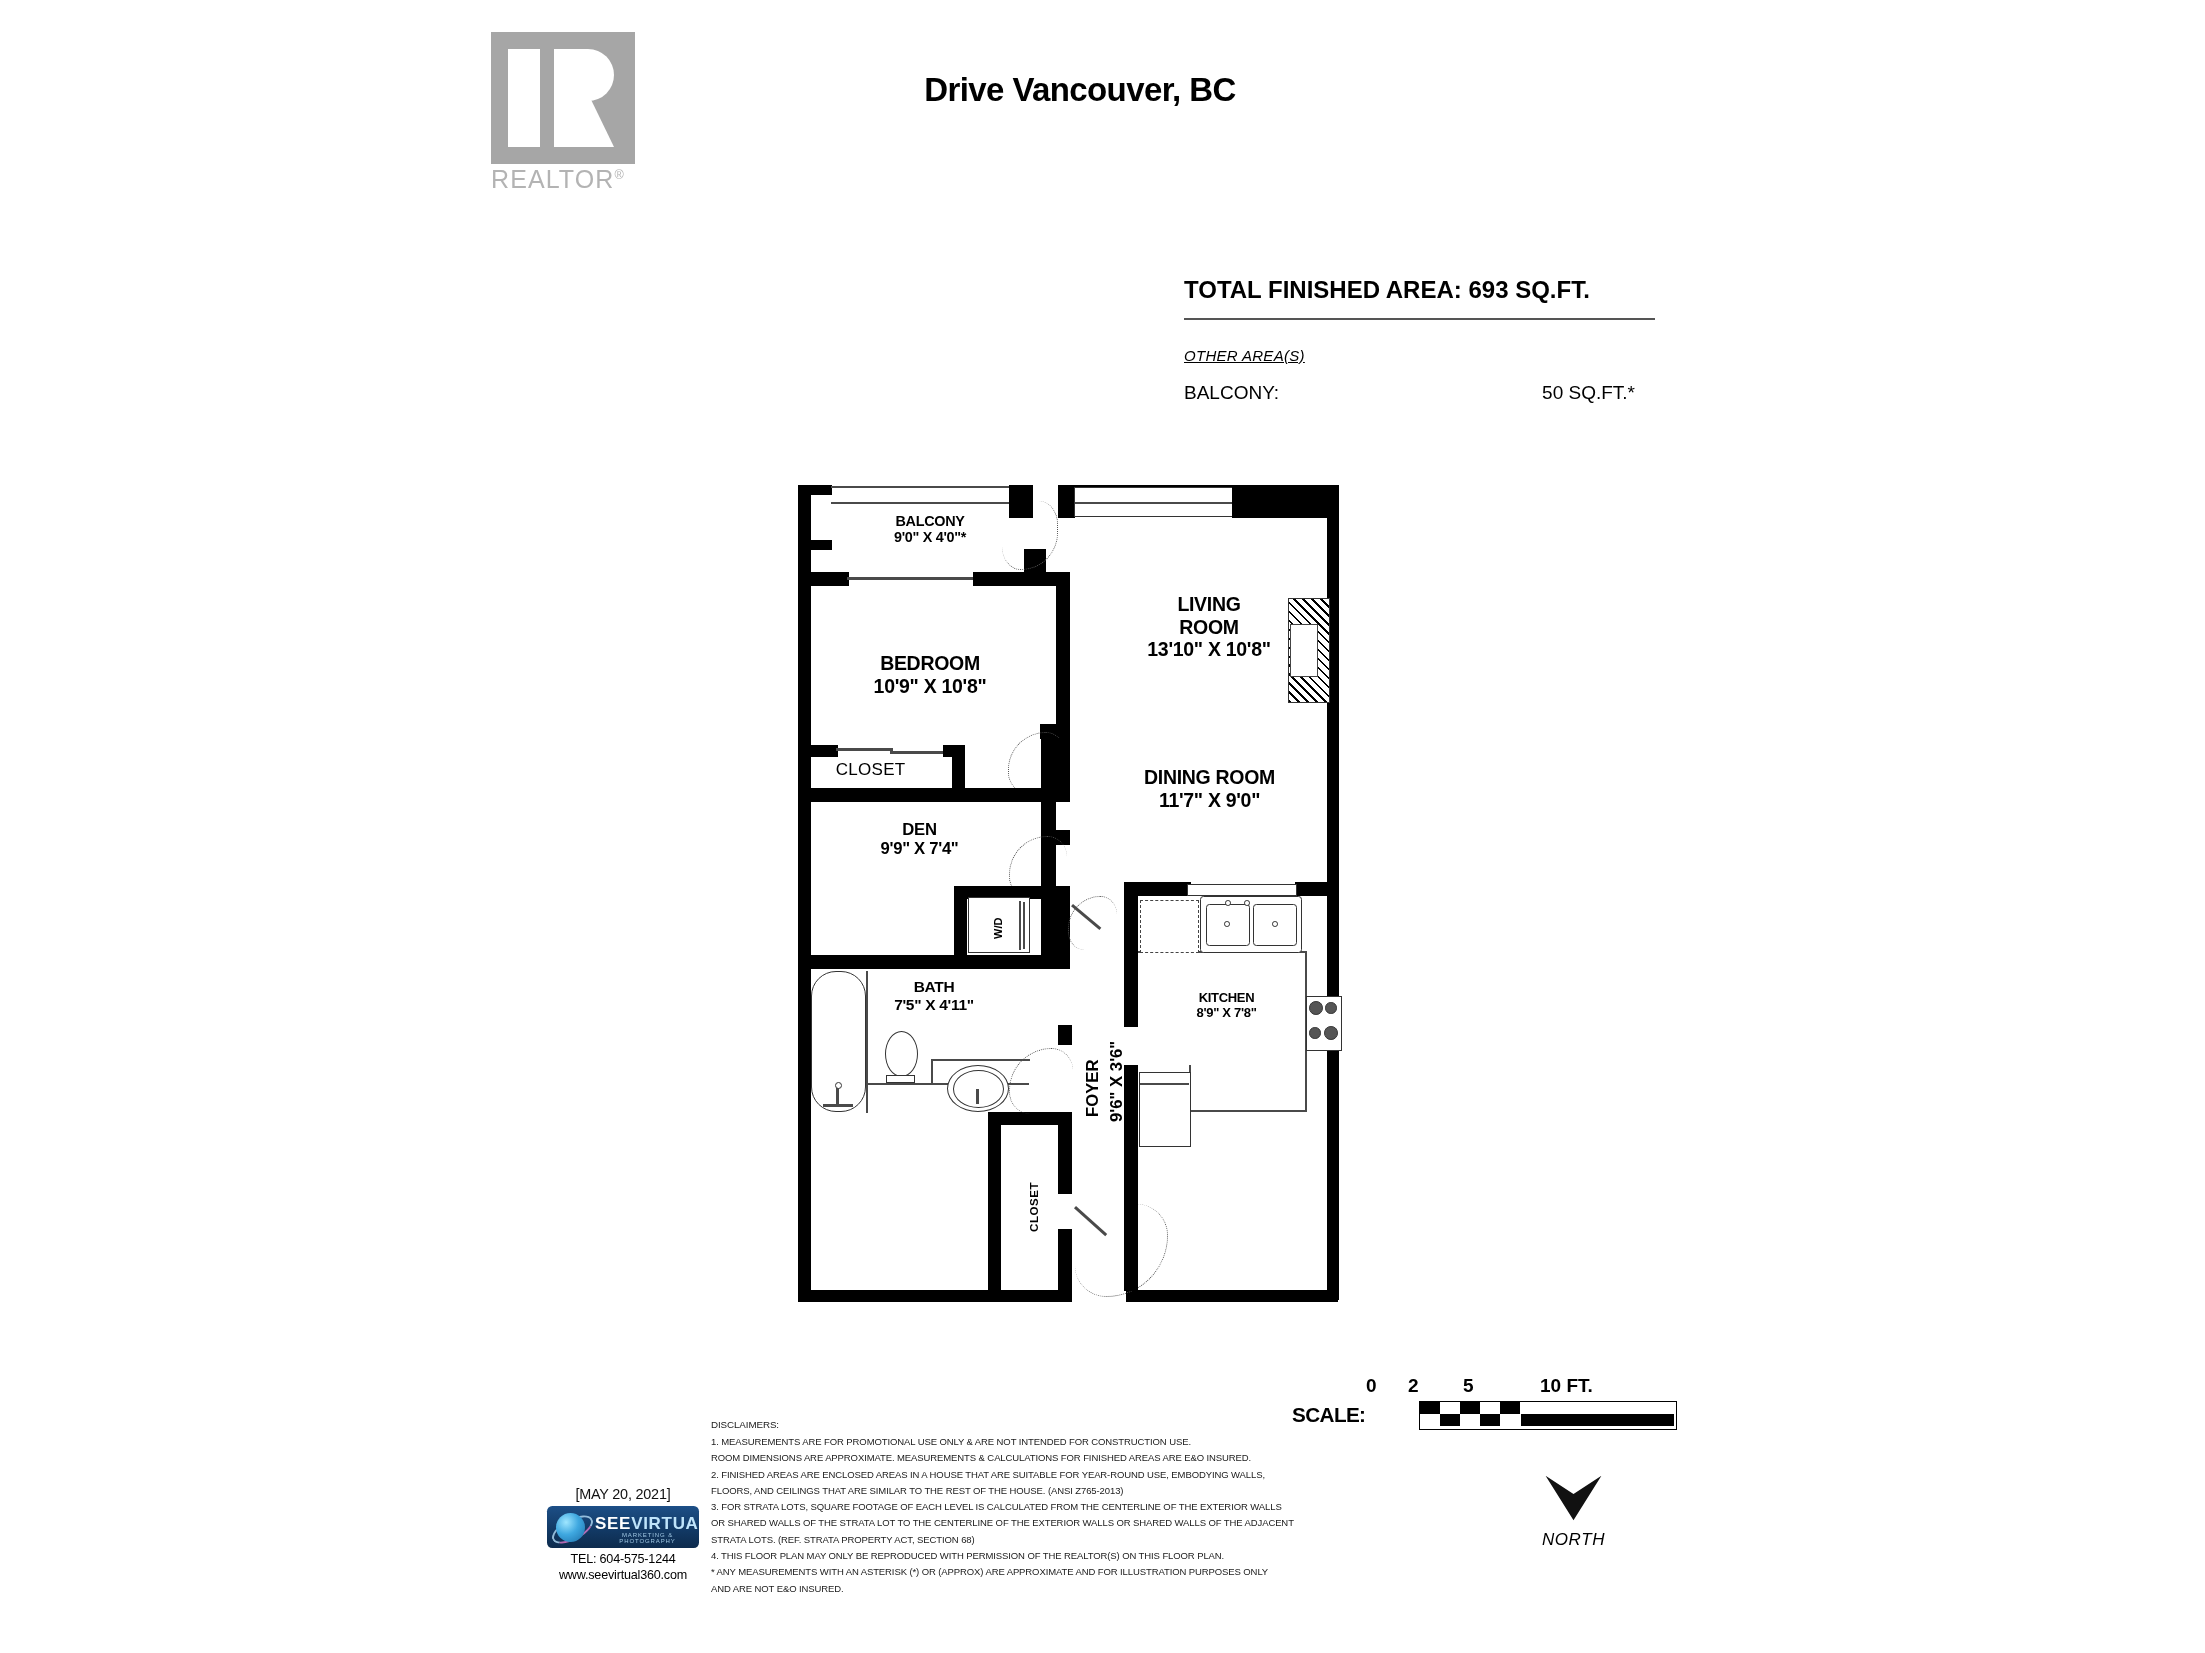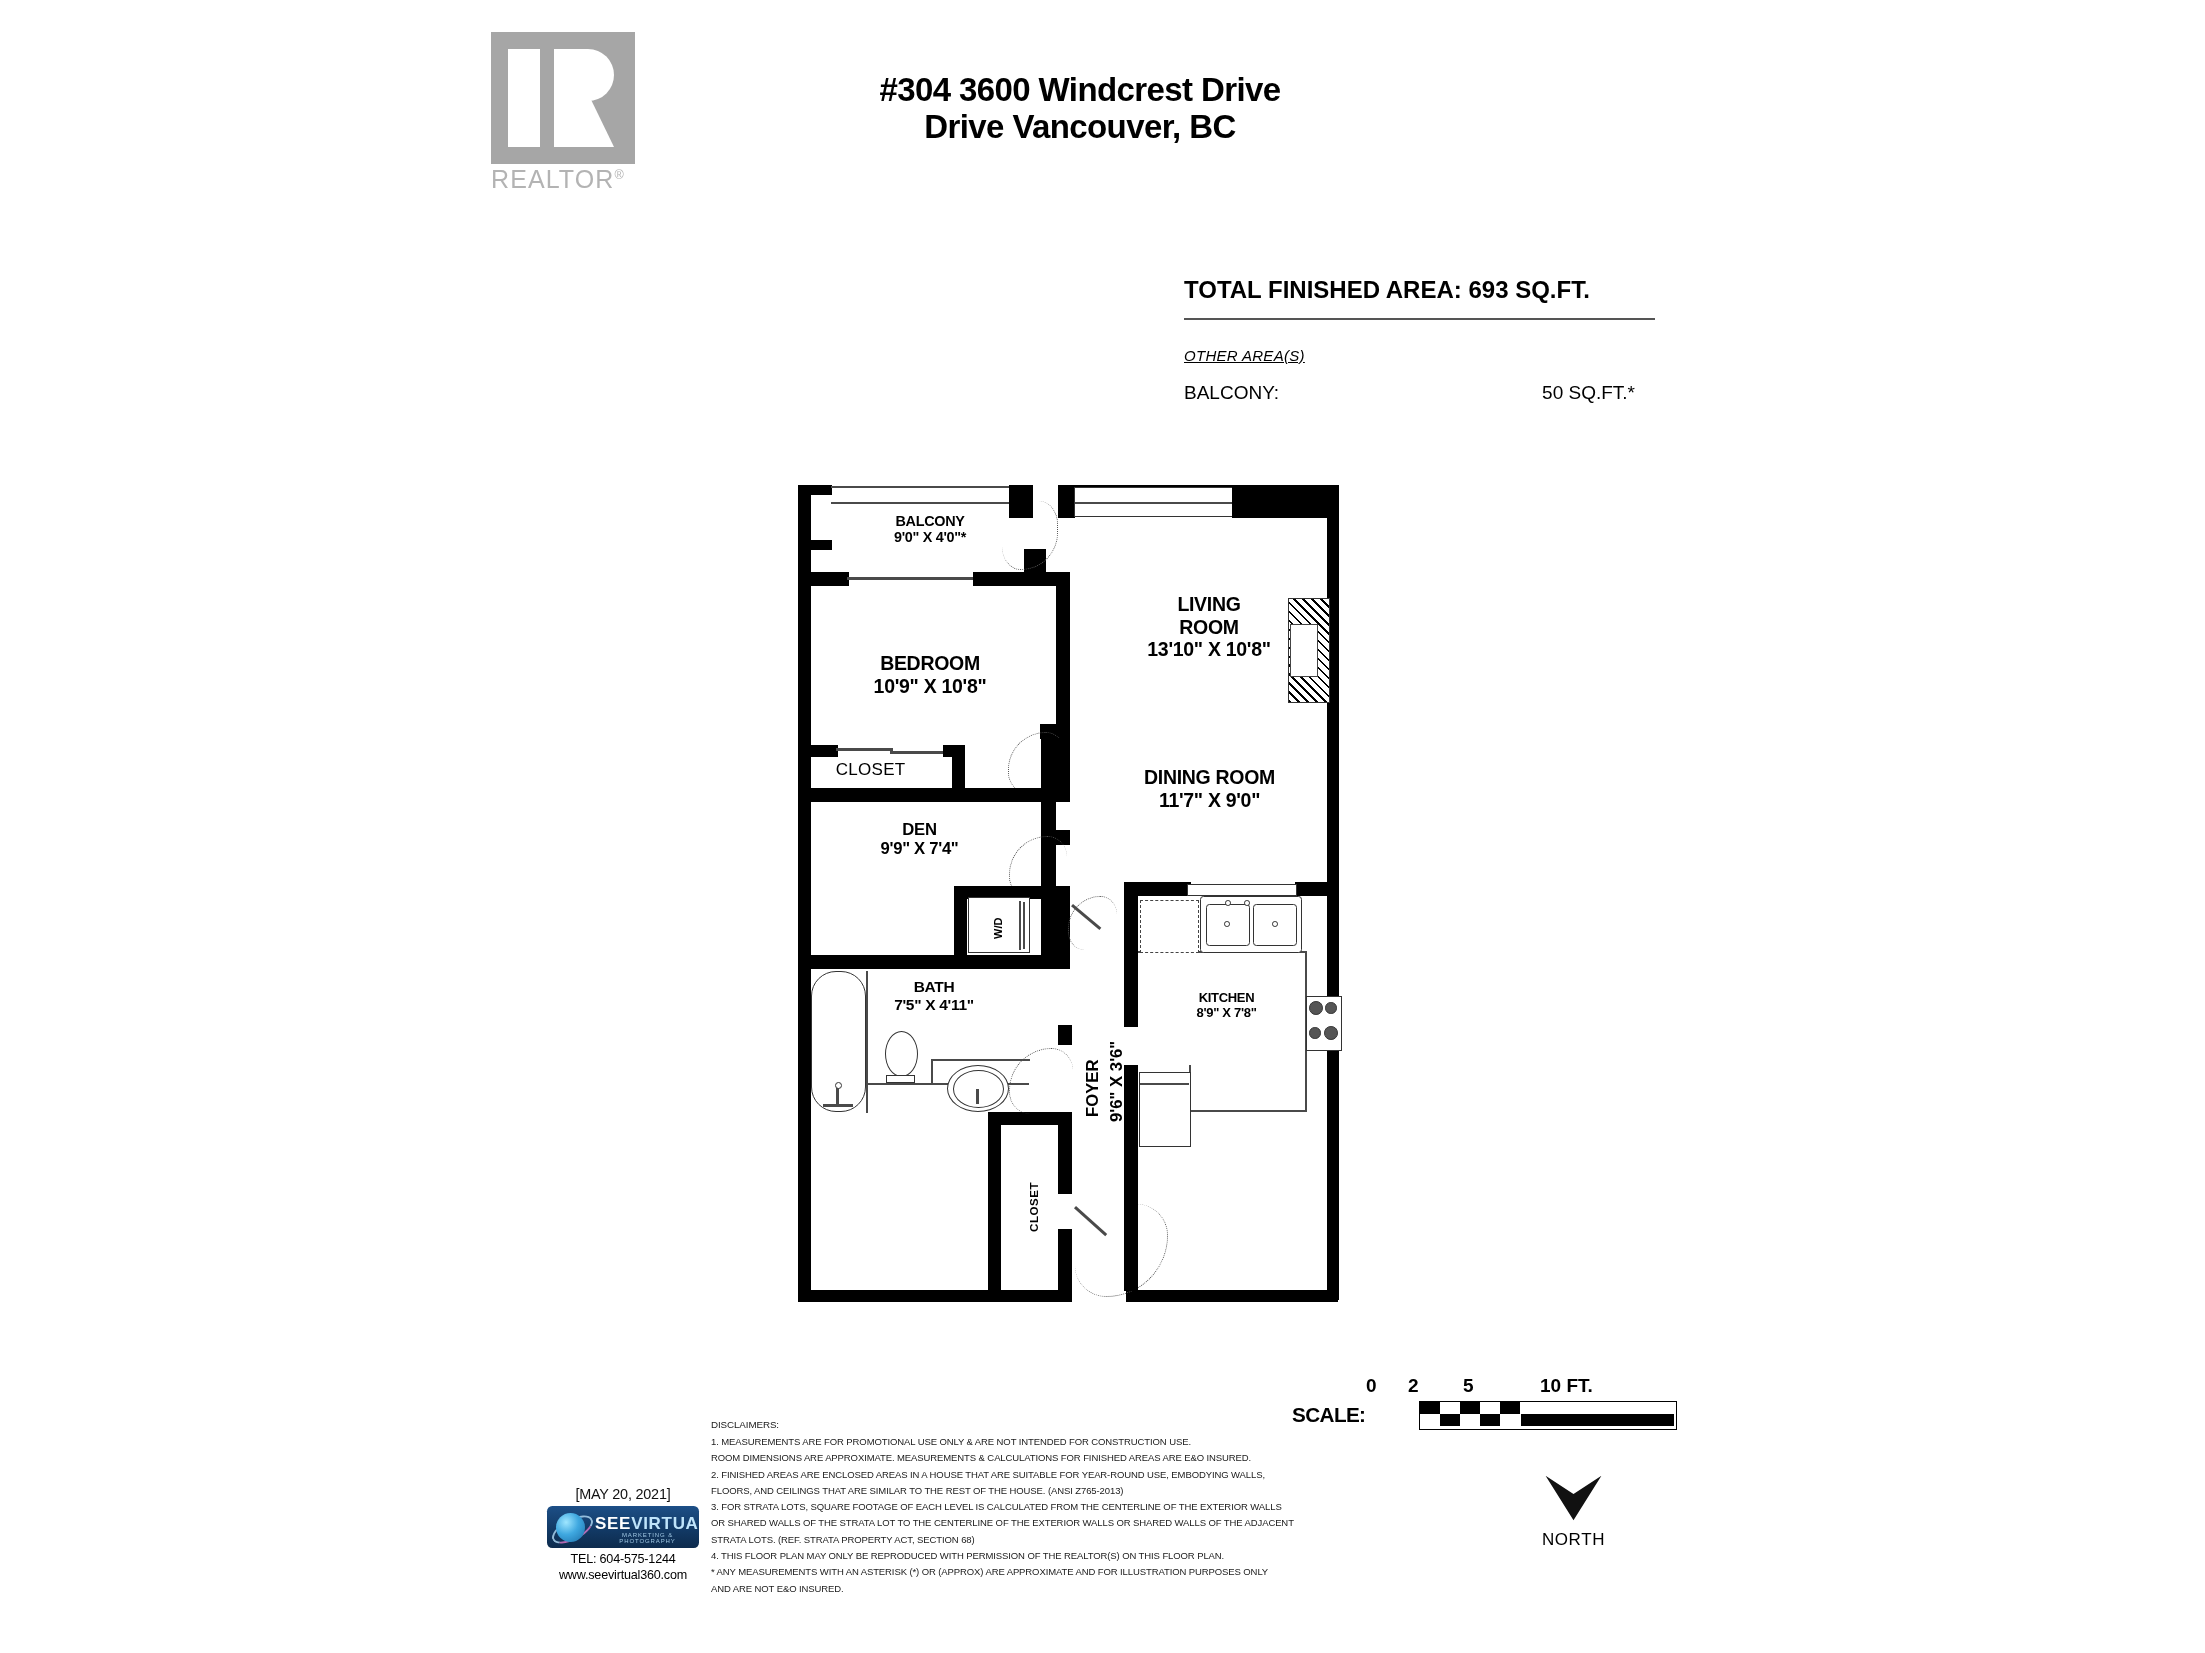--- a/index.html
+++ b/index.html
@@ -61,38 +61,37 @@
   #seevirtual .web{font-size:12.6px;margin-top:1.7px;letter-spacing:-0.2px;}
 
   #scalebar{left:1292px;top:1375px;}
   #scalebar .ticks{position:relative;height:24px;width:322px;}
   #scalebar .ticks span{position:absolute;font-size:19px;font-weight:bold;}
   #scalebar .row{display:flex;align-items:center;margin-top:2.3px;gap:44px;}
   #scalebar .lbl{font-size:20.7px;font-weight:bold;letter-spacing:-0.6px;margin-right:9.2px;}
   #scalebar .bar{width:256px;height:26.4px;border:1.1px solid #000;position:relative;background:#fff;}
   #scalebar .bar .cell{position:absolute;}
 
-  #northmark{left:1522px;top:1470px;width:103px;text-align:center;}
+  #northmark{left:1522px;top:1470px;width:103px;text-align:center;font-style:italic;}
   #northmark svg{display:block;margin:0 auto;}
   #northmark .txt{font-size:17px;margin-top:3.4px;letter-spacing:0.6px;}
 </style>
 </head>
 <body>
 
 <div id="realtor-logo" class="abs">
   <div class="mark">
     <div class="barL"></div>
     <div class="bowl"></div>
     <div class="leg"></div>
   </div>
   <div class="word"><span>REALTOR</span><span class="reg">®</span></div>
 </div>
 
 <div id="title-block" class="abs">
-  <div class="l1">#304 3600 Windcrest Drive</div>
   <div class="l2">Drive Vancouver, BC</div>
 </div>
 
 <div id="area-summary" class="abs">
   <div class="total">TOTAL FINISHED AREA:  693 SQ.FT.</div>
   <div class="rule"></div>
   <div class="other">OTHER AREA(S)</div>
   <div class="row">
     <span>BALCONY:</span>
     <span>50 SQ.FT.*</span>

